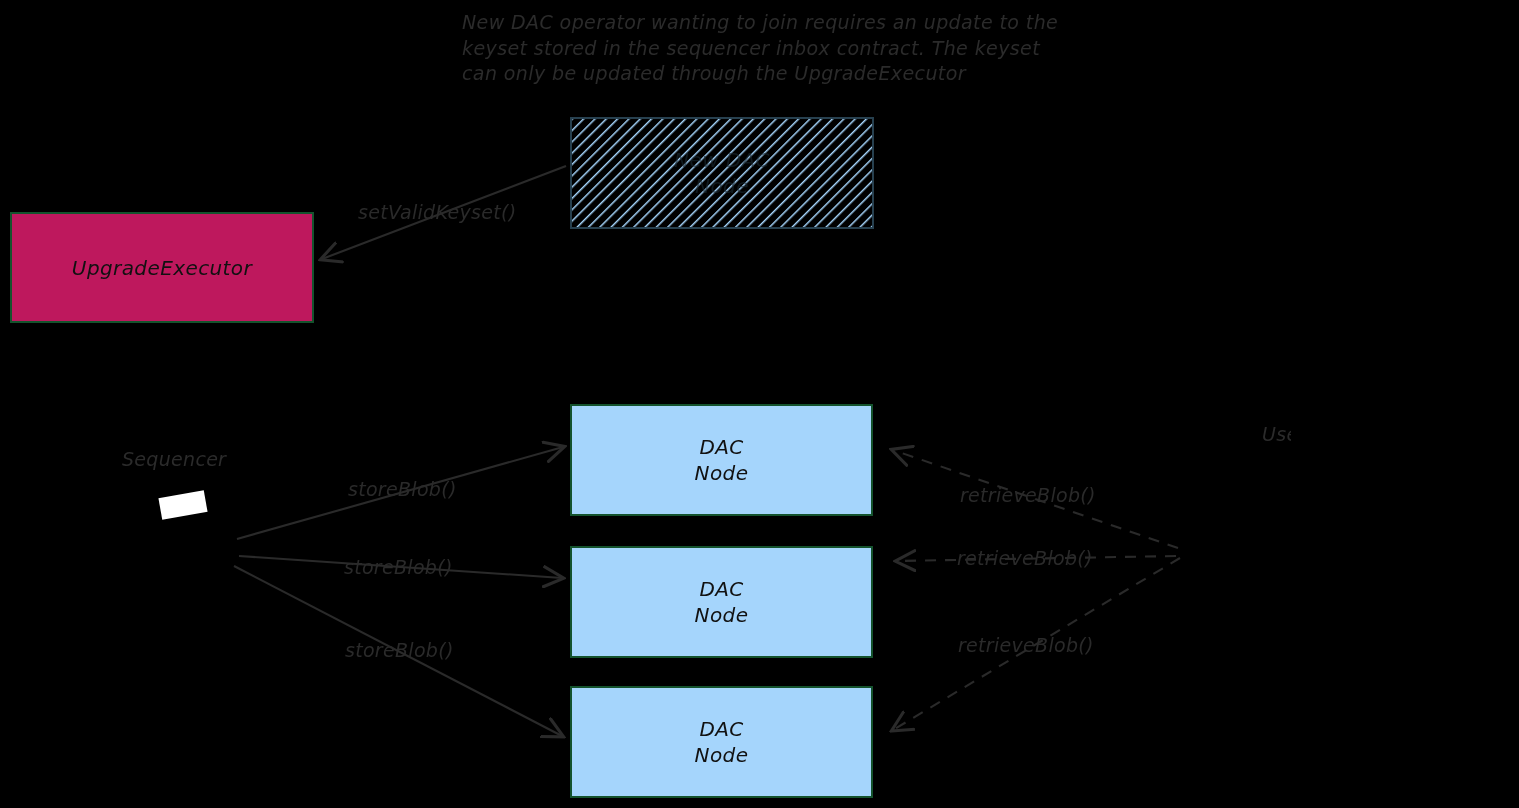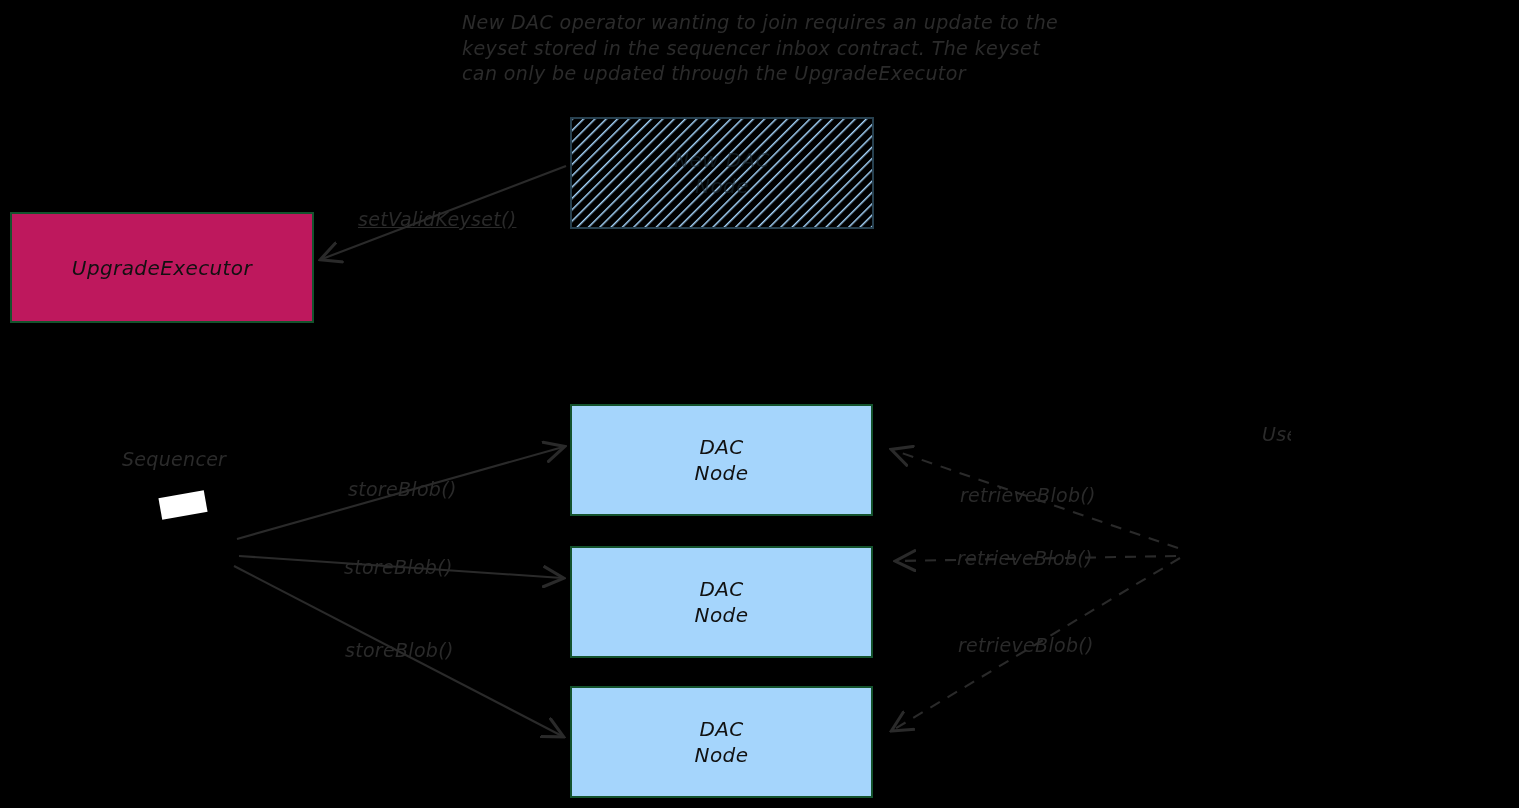--- a/index.html
+++ b/index.html
@@ -120,21 +120,21 @@
 
   <div class="box" style="left:570px; top:117px; width:304px; height:112px; border-color:transparent; background:transparent;">
     <div class="box-text dim">New DAC
 Node</div>
   </div>
 
   <div class="box" style="left:10px; top:212px; width:304px; height:111px; background:#be185d;">
     <div class="box-text">UpgradeExecutor</div>
   </div>
 
-  <div class="edge-label" style="left:358px; top:208px;text-decoration:underline;">setValidKeyset()</div>
+  <div class="edge-label" style="left:358px; top:201px;">setValidKeyset()</div>
 
 
   <div class="label" style="left:122px; top:448px;">Sequencer</div>
   <div class="seq-glyph" style="left:160px; top:494px; width:46px; height:22px;"></div>
 
   <div class="label" style="left:1254px; top:423px;margin-left:8px;">User</div>
 
   <div class="box" style="left:570px; top:404px; width:303px; height:112px; background:#a5d5fc;">
     <div class="box-text">DAC
 Node</div>

